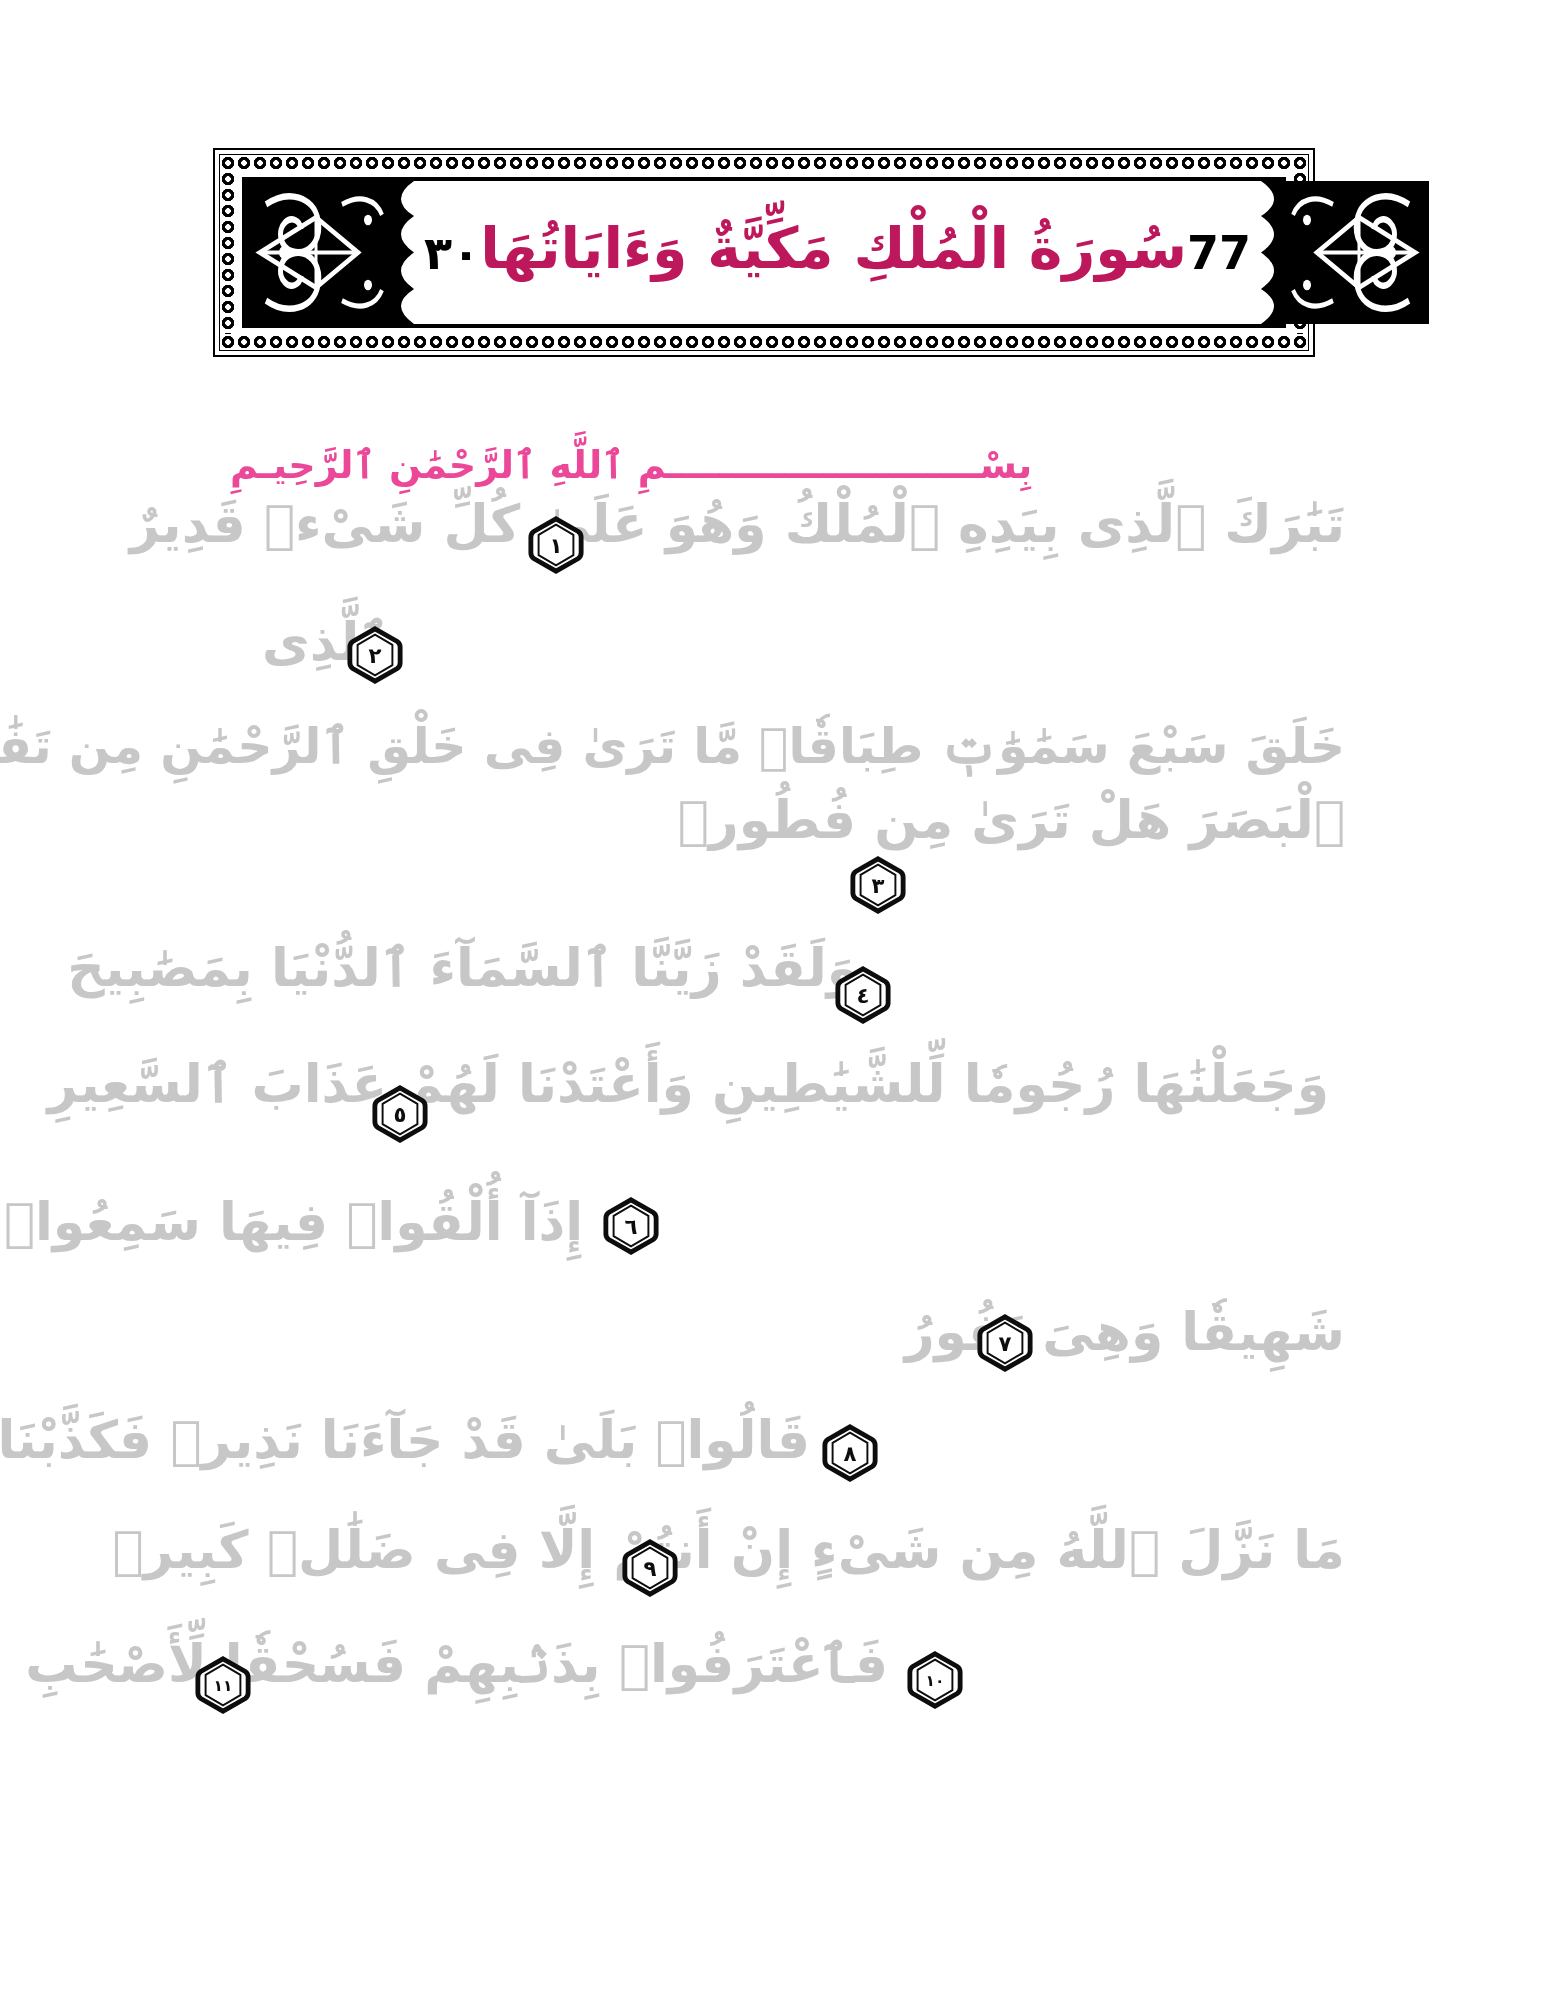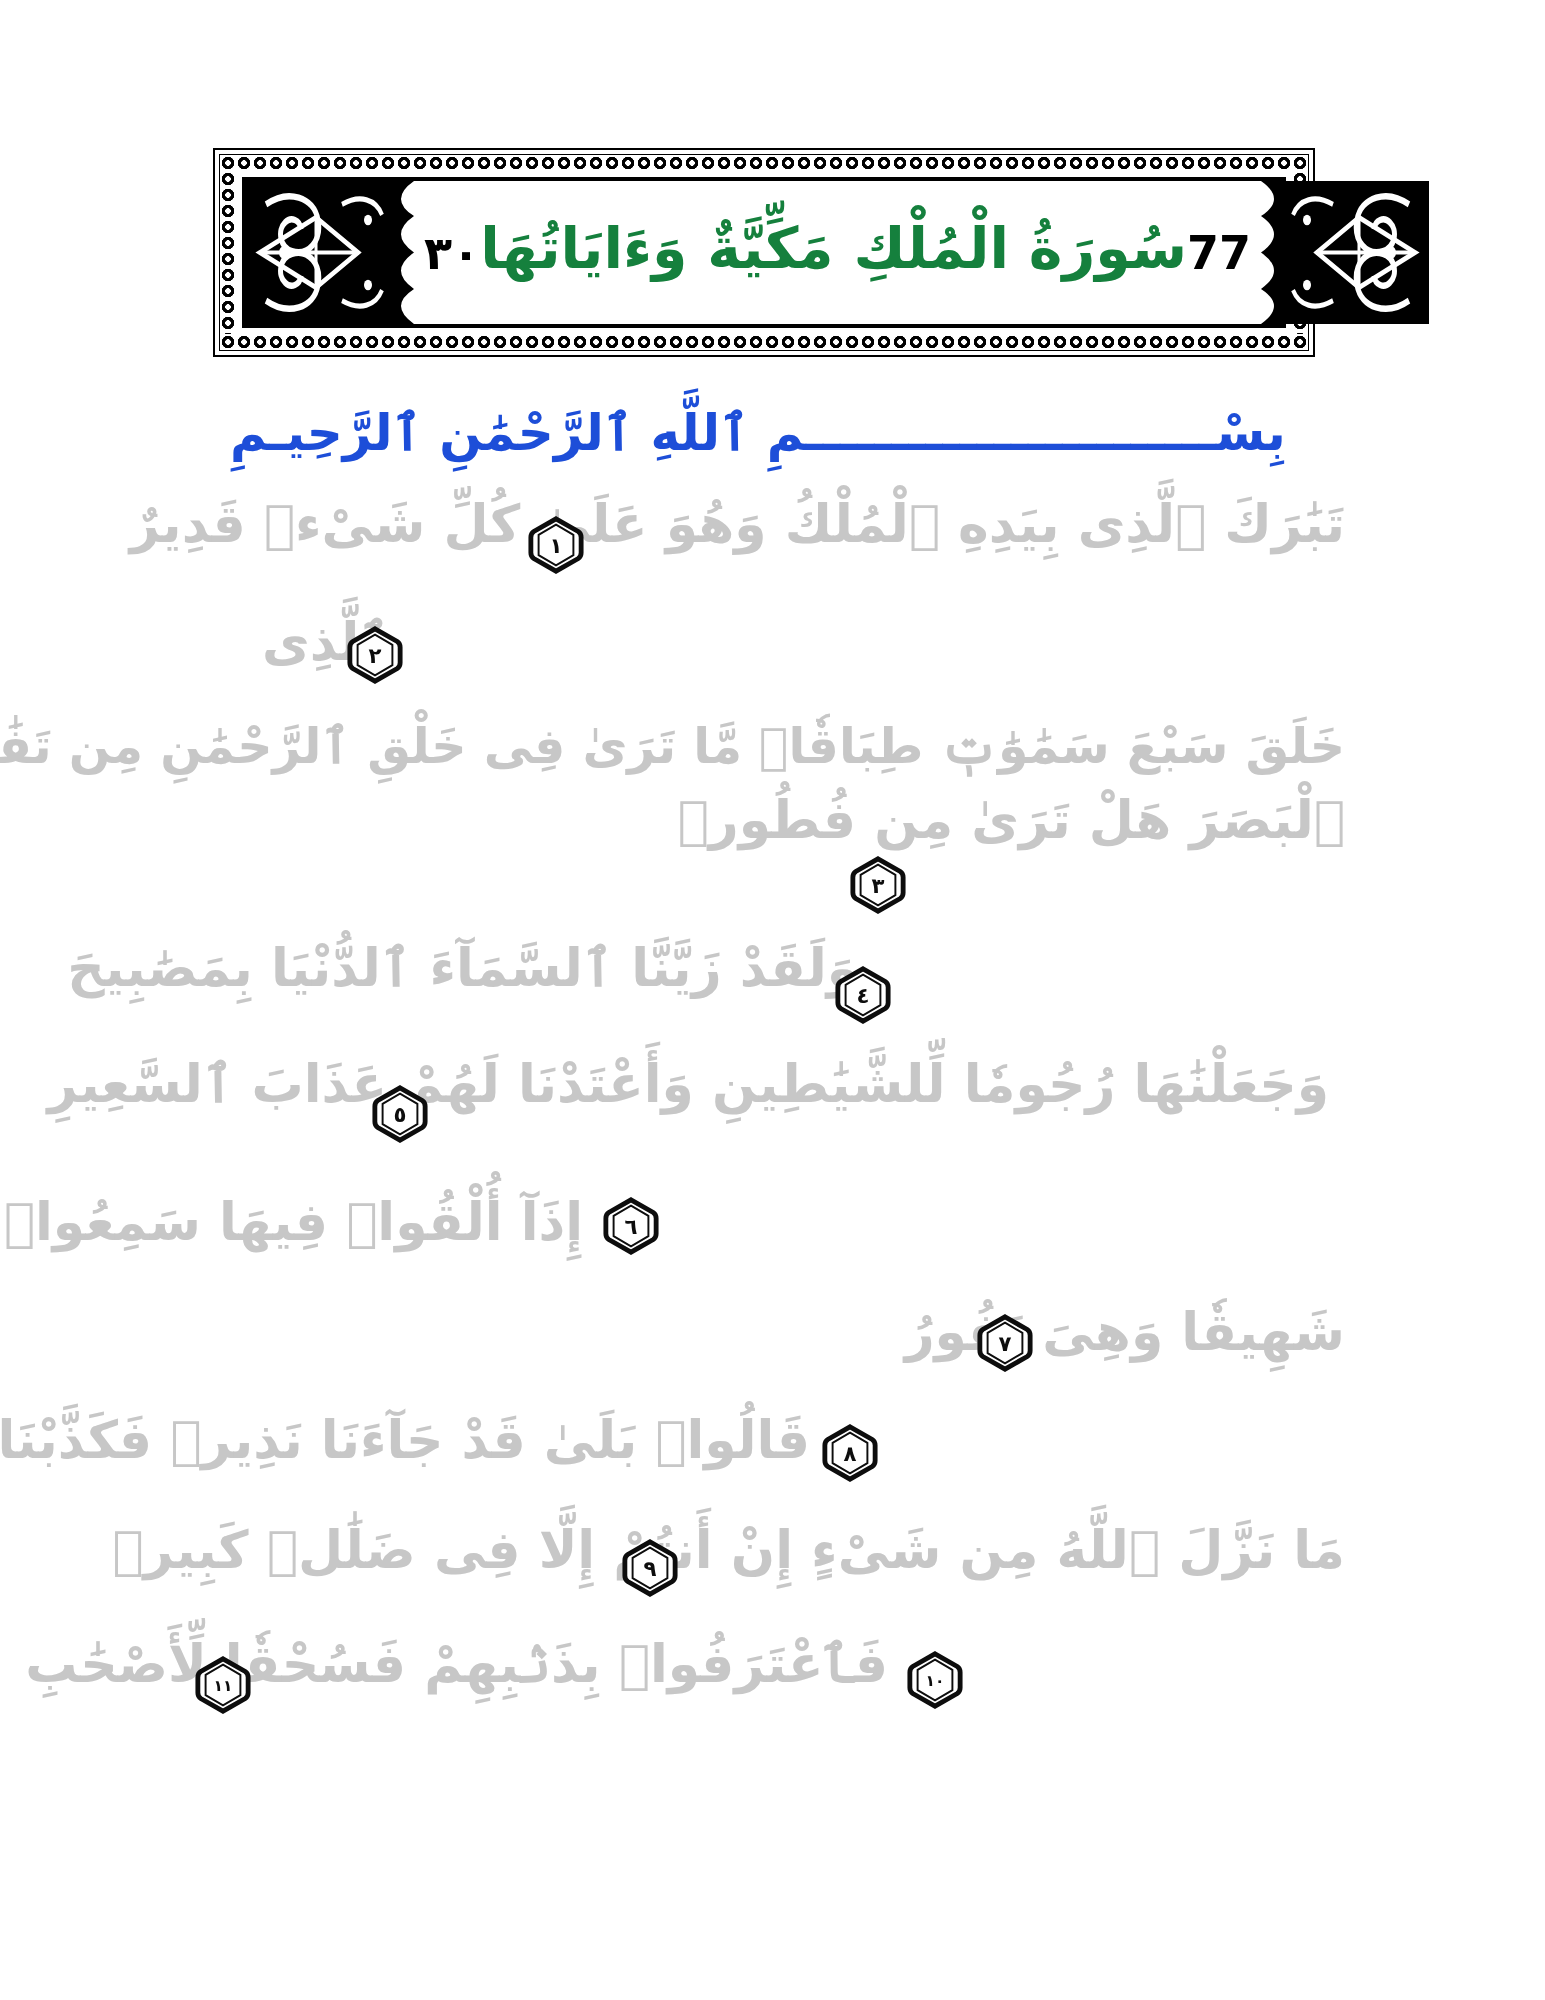--- a/index.html
+++ b/index.html
@@ -18,27 +18,27 @@
   .bead.left{left:0;top:16px;bottom:16px;width:16px;}
   .bead.right{right:0;top:16px;bottom:16px;width:16px;}
   .frame-inner{position:absolute;left:22px;right:22px;top:22px;bottom:22px;
                border:4px solid #000;background:#fff;display:flex;flex-direction:row;
                align-items:stretch;box-sizing:border-box;}
   .panel{width:168px;flex:0 0 auto;}
   .panel svg{display:block;width:100%;height:100%;}
   .title-zone{flex:1 1 auto;display:flex;align-items:center;justify-content:space-between;
               padding:0 10px;direction:ltr;}
   .ayah-count,.surah-number{font-size:46px;font-weight:bold;color:#000;line-height:1;}
-  .surah-title{font-size:57px;font-weight:bold;color:#15803d;direction:rtl;white-space:nowrap;
+  .surah-title{font-size:57px;font-weight:bold;color:#be185d;direction:rtl;white-space:nowrap;
                letter-spacing:-1px;line-height:1;transform:translateY(-4px);}
 
   
   .ghost{position:absolute;direction:rtl;white-space:nowrap;color:#c7c7c7;
          font-weight:bold;font-size:52px;line-height:1.25;}
-  .ghost.bismillah{color:#1d4ed8;font-size:50px;}
+  .ghost.bismillah{color:#ec4899;font-size:38px;margin-top:40px;}
 
   
   .marker{position:absolute;width:58px;height:58px;}
   .marker svg{display:block;width:100%;height:100%;}
   .hex-outer{fill:#fff;stroke:#0d0d0d;stroke-width:5;}
   .hex-inner{fill:none;stroke:#0d0d0d;stroke-width:2;}
   .hex-num{font-family:"DejaVu Sans",sans-serif;font-size:22px;font-weight:bold;
            fill:#0d0d0d;text-anchor:middle;}
   .hex-num.two{font-size:16px;}
 </style>

